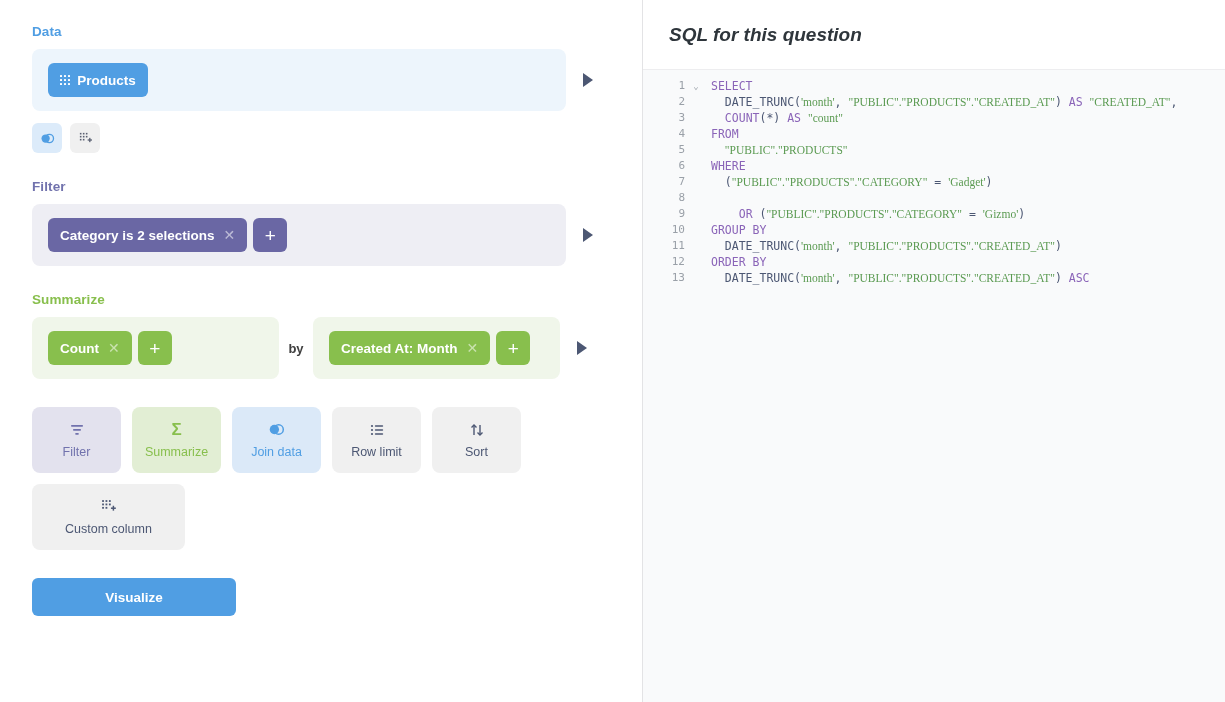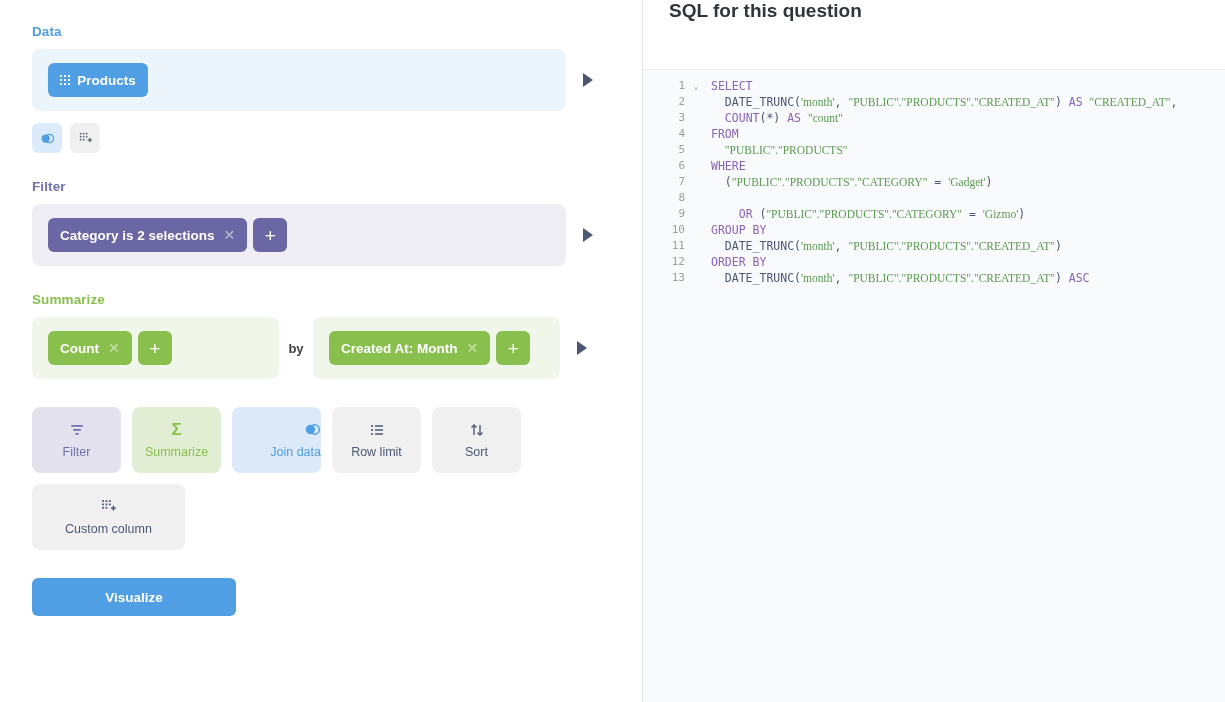--- a/index.html
+++ b/index.html
@@ -138,21 +138,21 @@
     display: flex;
     flex-direction: column;
     align-items: center;
     justify-content: center;
     gap: 7px;
     cursor: pointer;
     font-size: 12.5px;
   }
   .act-filter    { background: #E3E2EE; color: #7172AD; }
   .act-summarize { background: #E2EED4; color: #88BF4D; }
-  .act-join      { background: #DBE9F8; color: #509EE3; align-items: flex-end; }
+  .act-join      { background: #DBE9F8; color: #509EE3; }
   .act-plain     { background: #F0F0F0; color: #4C5773; }
   .act-icon { height: 17px; display: flex; align-items: center; justify-content: center; }
 
   
   .visualize-wrap { margin-top: 28px; }
   .visualize-btn {
     width: 204px; height: 38px;
     background: #509EE3;
     color: #fff;
     border: none;
@@ -169,23 +169,24 @@
     height: 702px;
     border-left: 1px solid #E3E3E5;
     display: flex;
     flex-direction: column;
     background: #fff;
   }
   .sql-header {
     height: 70px;
     flex: 0 0 70px;
     display: flex;
-    align-items: flex-start;
+    align-items: center;
     padding: 0 26px;
     border-bottom: 1px solid #EDEDEF;
+    font-style: italic;
   }
   .sql-title {
     font-size: 19px;
     font-weight: bold;
     color: #2E353B;
   }
   .sql-body {
     flex: 1 1 auto;
     background: #F9FAFB;
     overflow: hidden;

